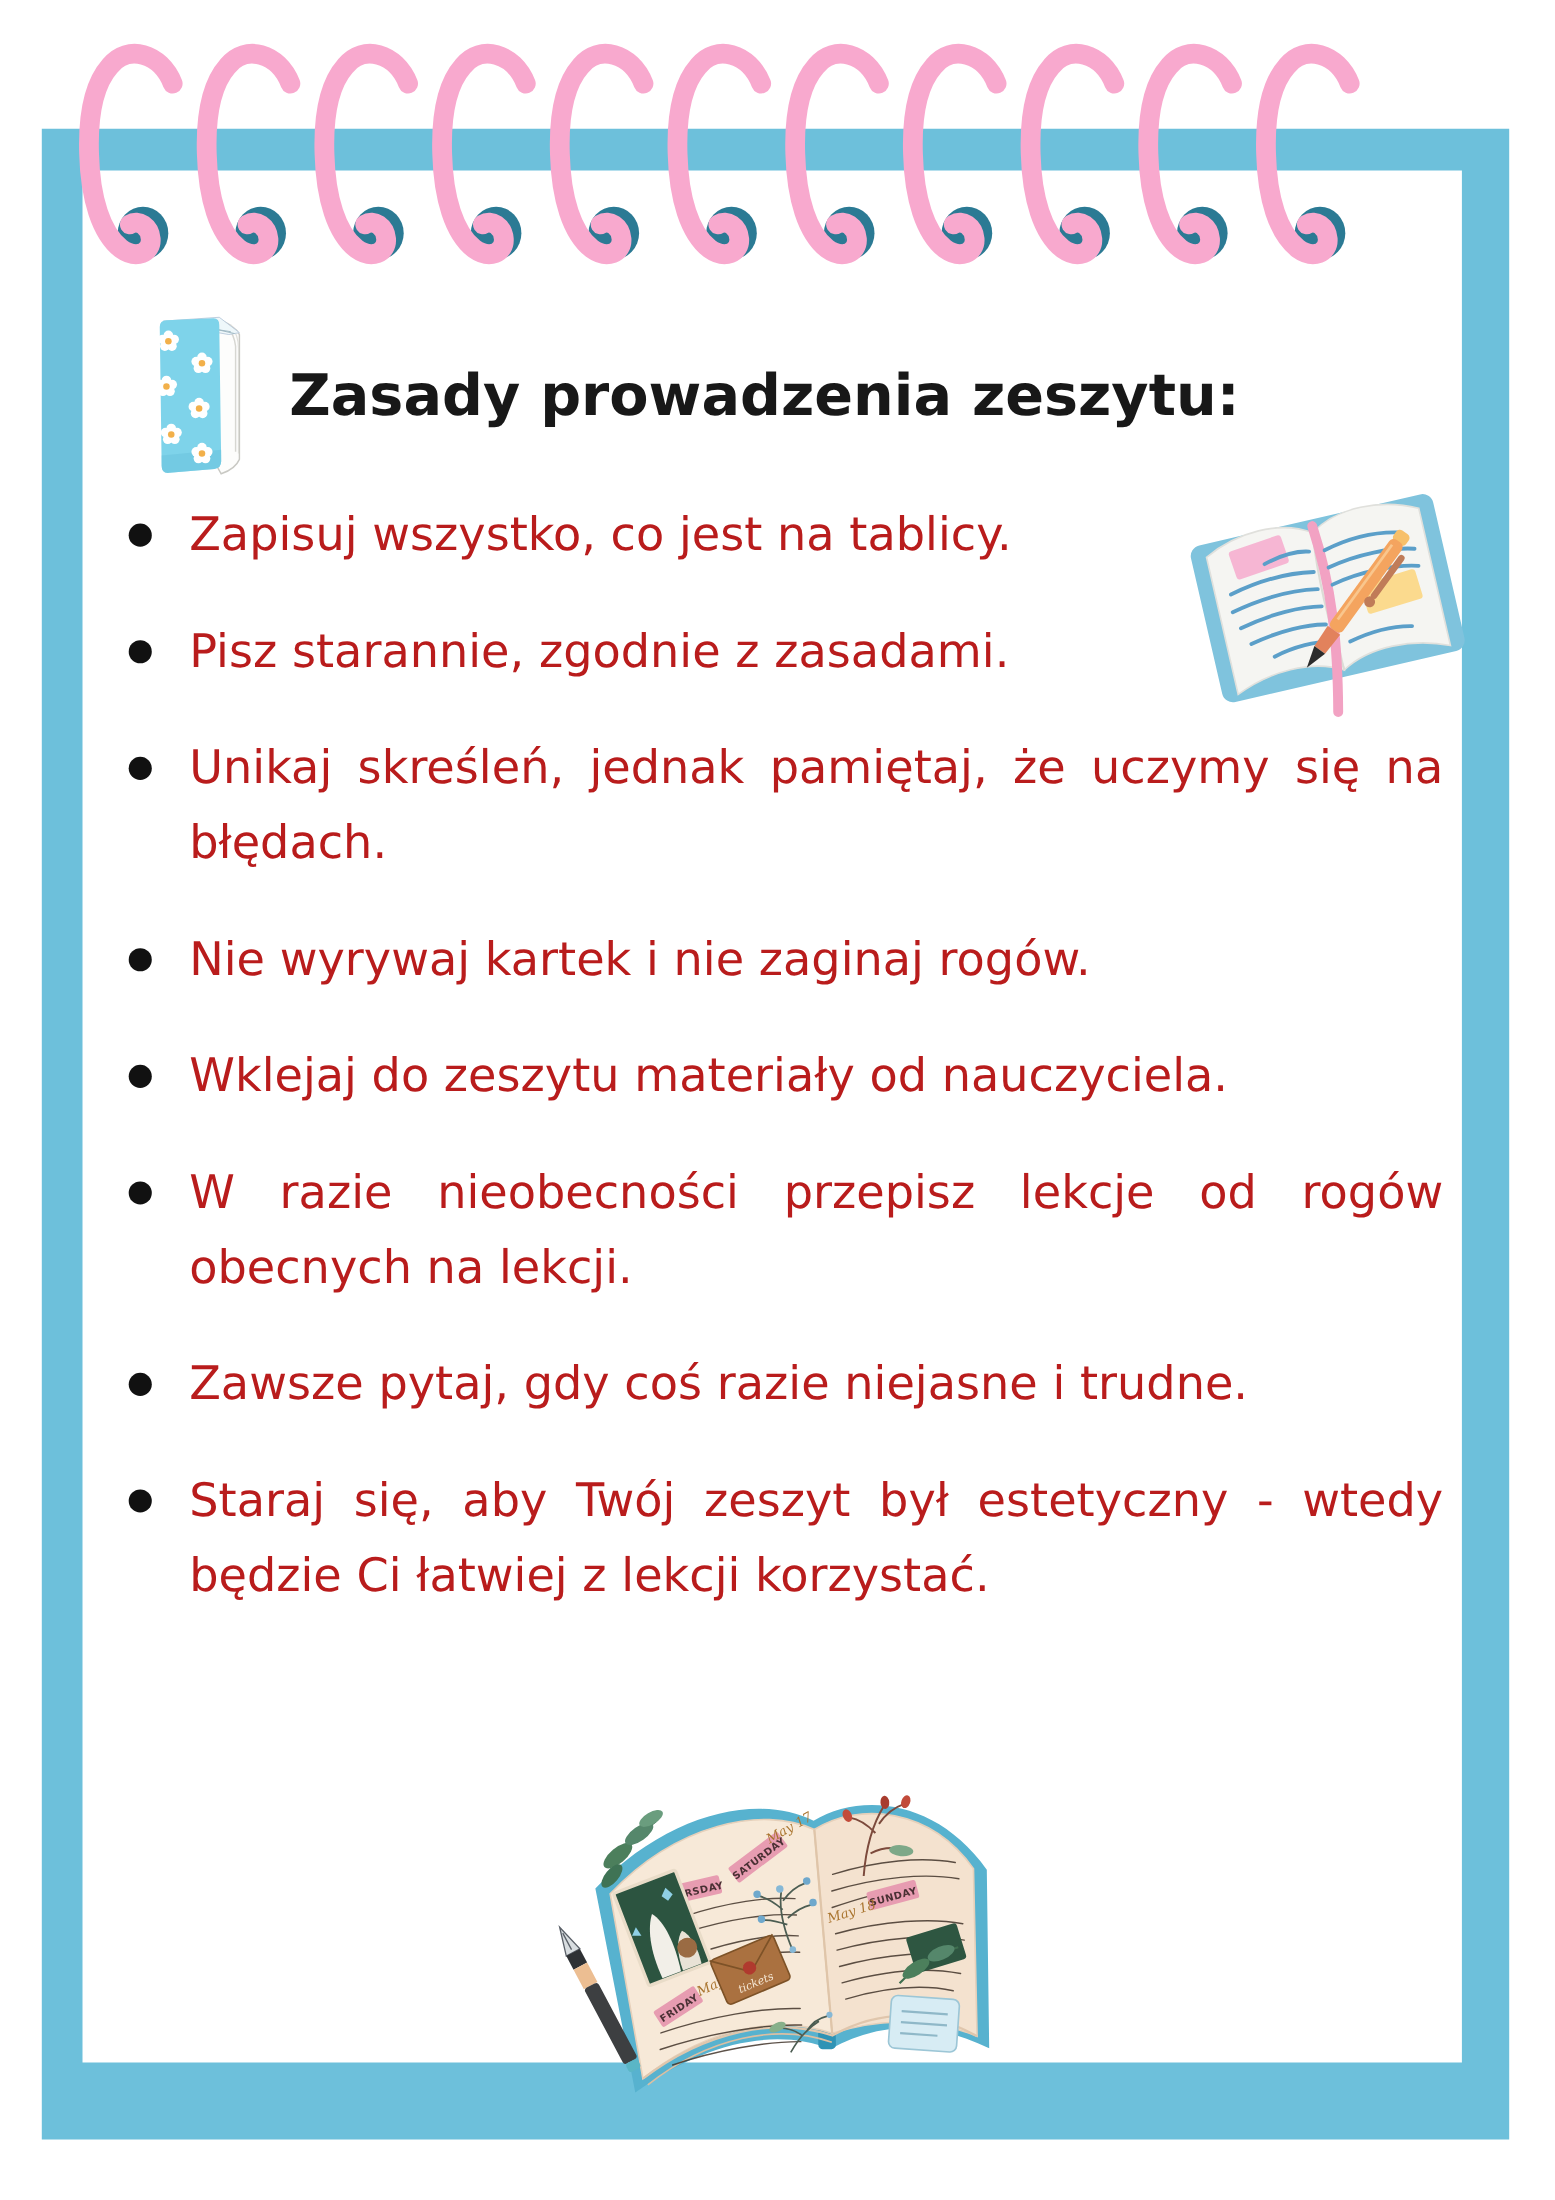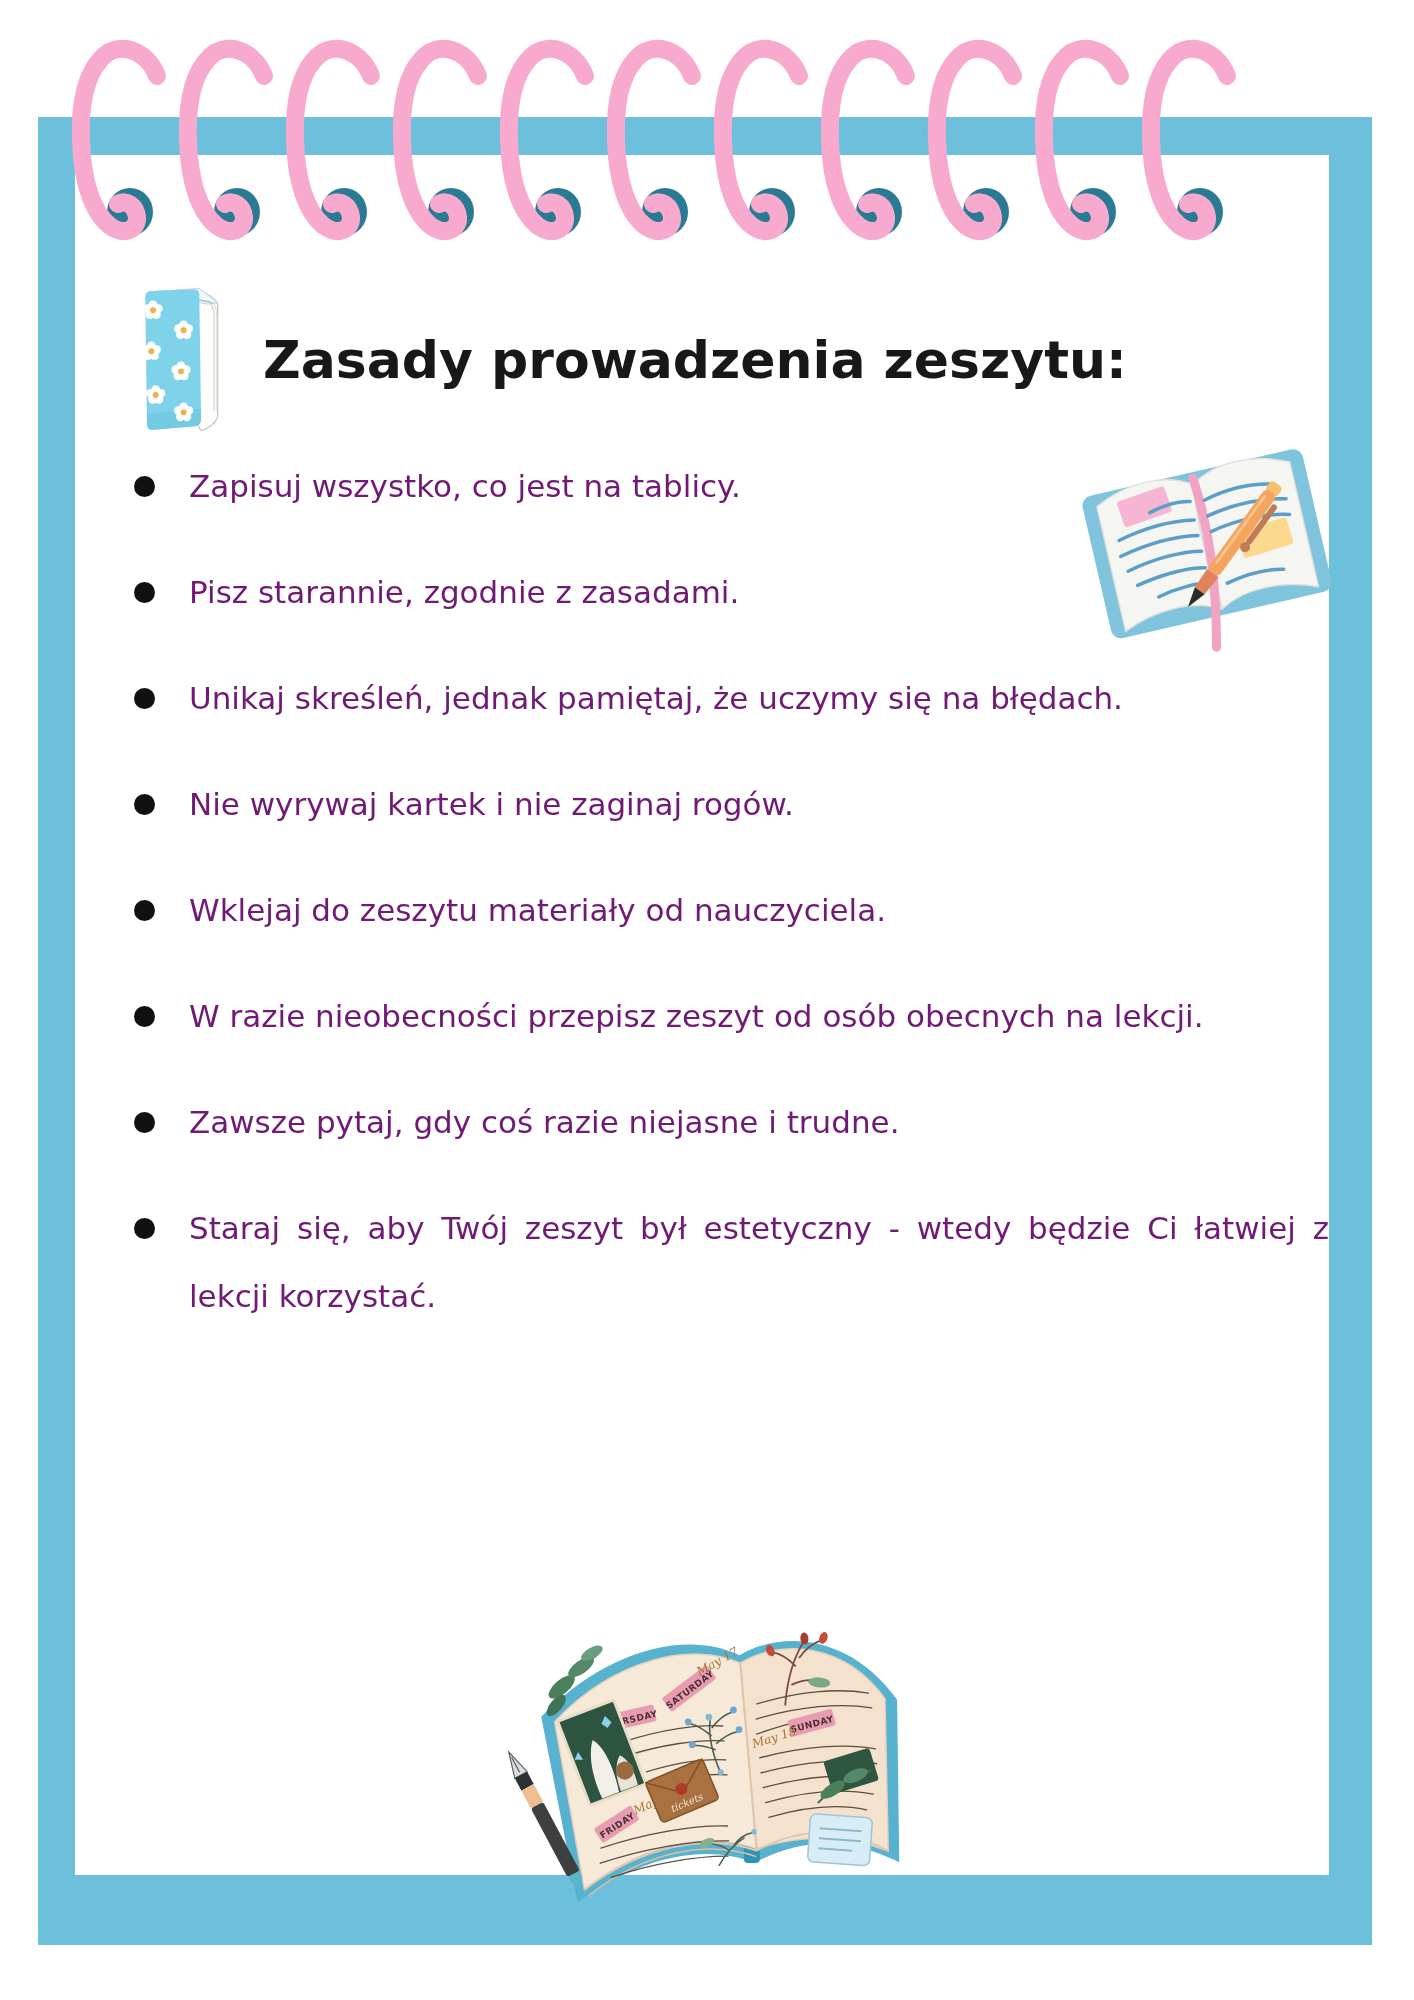--- a/index.html
+++ b/index.html
@@ -21,22 +21,22 @@
   
   .header{position:absolute;left:133px;top:275px;display:flex;align-items:center;z-index:3;}
   .header .icon{width:96px;height:170px;flex:0 0 auto;}
   .title{
     margin:0 0 0 34px;font-size:52px;font-weight:bold;color:#181818;
     letter-spacing:0px;white-space:nowrap;
   }
 
   
   .rules{
-    position:absolute;left:133px;top:452px;width:1196px;margin:0;padding:0;
-    list-style:none;z-index:2;color:#701a75;font-size:31px;line-height:68px;
+    position:absolute;left:116px;top:452px;width:1196px;margin:0;padding:0;
+    list-style:none;z-index:2;color:#b91c1c;font-size:42px;line-height:68px;
   }
   .rules li{position:relative;padding-left:56px;margin:0 0 38px 0;}
   .rules li .dot{
     position:absolute;left:1px;top:24px;width:21px;height:21px;border-radius:50%;
     background:#111;
   }
   .rules li.justify .txt{text-align:justify;text-align-last:left;}
   .rules li .txt{display:block;}
 
   .illus-notebook{position:absolute;left:1060px;top:415px;width:290px;height:240px;z-index:3;}
@@ -147,21 +147,21 @@
     <li>
         <span class="dot"></span>
         <span class="txt">Nie wyrywaj kartek i nie zaginaj rogów.</span>
       </li>
     <li>
         <span class="dot"></span>
         <span class="txt">Wklejaj do zeszytu materiały od nauczyciela.</span>
       </li>
     <li class="justify">
         <span class="dot"></span>
-        <span class="txt">W razie nieobecności przepisz zeszyt od osób obecnych na lekcji.</span>
+        <span class="txt">W razie nieobecności przepisz lekcje od rogów obecnych na lekcji.</span>
       </li>
     <li>
         <span class="dot"></span>
         <span class="txt">Zawsze pytaj, gdy coś razie niejasne i trudne.</span>
       </li>
     <li class="justify">
         <span class="dot"></span>
         <span class="txt">Staraj się, aby Twój zeszyt był estetyczny - wtedy będzie Ci łatwiej z lekcji korzystać.</span>
       </li>
   </ul>

